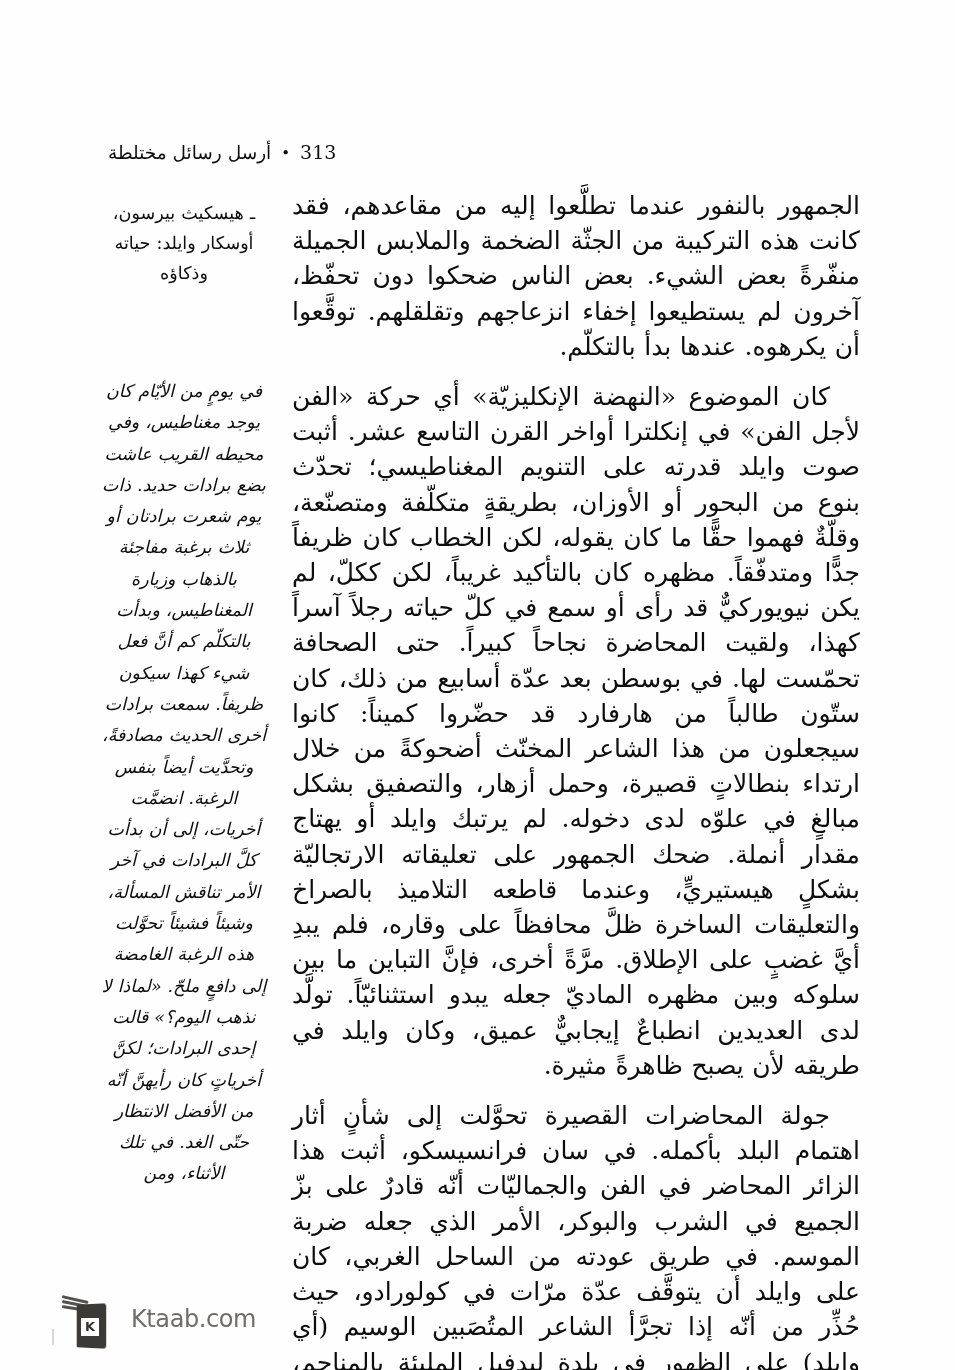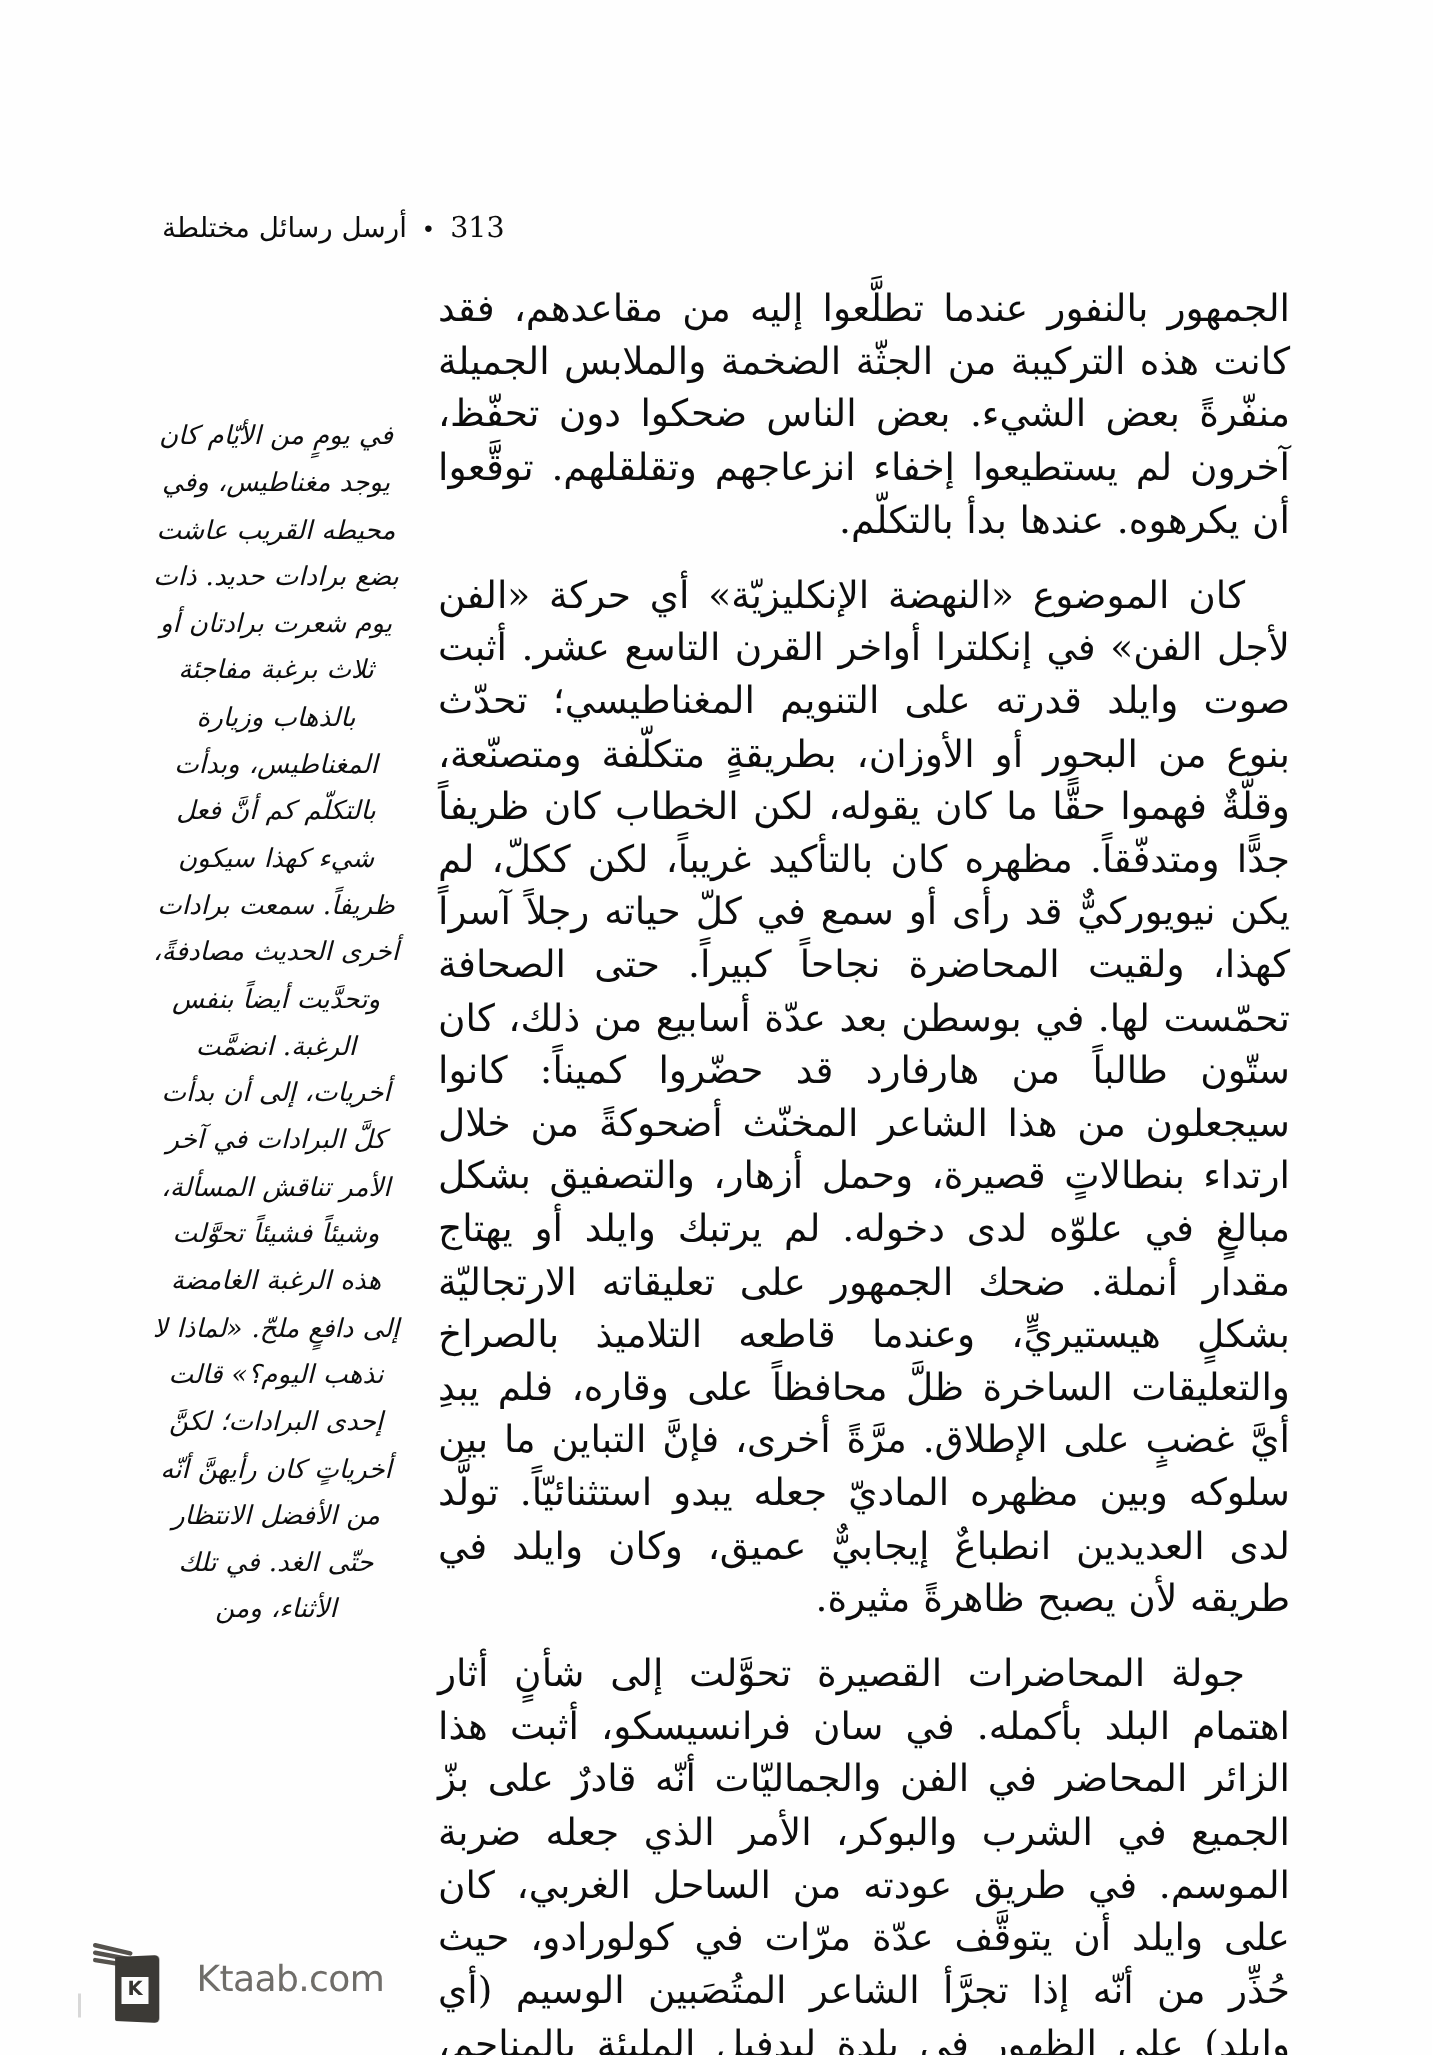--- a/index.html
+++ b/index.html
@@ -196,20 +196,21 @@
 
   <div class="content">
 
     <div class="main-col">
       <p>الجمهور بالنفور عندما تطلَّعوا إليه من مقاعدهم، فقد كانت هذه التركيبة من الجثّة الضخمة والملابس الجميلة منفّرةً بعض الشيء. بعض الناس ضحكوا دون تحفّظ، آخرون لم يستطيعوا إخفاء انزعاجهم وتقلقلهم. توقَّعوا أن يكرهوه. عندها بدأ بالتكلّم.</p>
       <p class="indent">كان الموضوع «النهضة الإنكليزيّة» أي حركة «الفن لأجل الفن» في إنكلترا أواخر القرن التاسع عشر. أثبت صوت وايلد قدرته على التنويم المغناطيسي؛ تحدّث بنوع من البحور أو الأوزان، بطريقةٍ متكلّفة ومتصنّعة، وقلّةٌ فهموا حقًّا ما كان يقوله، لكن الخطاب كان ظريفاً جدًّا ومتدفّقاً. مظهره كان بالتأكيد غريباً، لكن ككلّ، لم يكن نيويوركيٌّ قد رأى أو سمع في كلّ حياته رجلاً آسراً كهذا، ولقيت المحاضرة نجاحاً كبيراً. حتى الصحافة تحمّست لها. في بوسطن بعد عدّة أسابيع من ذلك، كان ستّون طالباً من هارفارد قد حضّروا كميناً: كانوا سيجعلون من هذا الشاعر المخنّث أضحوكةً من خلال ارتداء بنطالاتٍ قصيرة، وحمل أزهار، والتصفيق بشكل مبالغٍ في علوّه لدى دخوله. لم يرتبك وايلد أو يهتاج مقدار أنملة. ضحك الجمهور على تعليقاته الارتجاليّة بشكلٍ هيستيريٍّ، وعندما قاطعه التلاميذ بالصراخ والتعليقات الساخرة ظلَّ محافظاً على وقاره، فلم يبدِ أيَّ غضبٍ على الإطلاق. مرَّةً أخرى، فإنَّ التباين ما بين سلوكه وبين مظهره الماديّ جعله يبدو استثنائيّاً. تولَّد لدى العديدين انطباعٌ إيجابيٌّ عميق، وكان وايلد في طريقه لأن يصبح ظاهرةً مثيرة.</p>
       <p class="indent last">جولة المحاضرات القصيرة تحوَّلت إلى شأنٍ أثار اهتمام البلد بأكمله. في سان فرانسيسكو، أثبت هذا الزائر المحاضر في الفن والجماليّات أنّه قادرٌ على بزّ الجميع في الشرب والبوكر، الأمر الذي جعله ضربة الموسم. في طريق عودته من الساحل الغربي، كان على وايلد أن يتوقَّف عدّة مرّات في كولورادو، حيث حُذِّر من أنّه إذا تجرَّأ الشاعر المتُصَبين الوسيم (أي وايلد) على الظهور في بلدة ليدفيل المليئة بالمناجم، فإنّه سيُعلَّق من أعلى شجرة. لقد كانت دعوةً لم يكن من الممكن لوايلد أن يرفضها. تجاهل صرخات الاستهجان والنظرات الشريرة لدى وصوله إلى ليدفيل؛ زار المناجم، شرب ولعب الورق، ومن ثمَّ حاضر عن بوتشيلللي وسيليني في الحانات. وقع عمّال المناجم تحت سحره كسائر الناس، حتّى أنّهم سمّوا منجماً باسمه. سُمِعَ</p>
     </div>
 
     <div class="side-col">
+      <p class="side-attrib">ـ هيسكيث بيرسون، أوسكار وايلد: حياته وذكاؤه</p>
       <p class="side-story">في يومٍ من الأيّام كان يوجد مغناطيس، وفي محيطه القريب عاشت بضع برادات حديد. ذات يوم شعرت برادتان أو ثلاث برغبة مفاجئة بالذهاب وزيارة المغناطيس، وبدأت بالتكلّم كم أنَّ فعل شيء كهذا سيكون ظريفاً. سمعت برادات أخرى الحديث مصادفةً، وتحدَّيت أيضاً بنفس الرغبة. انضمَّت أخريات، إلى أن بدأت كلَّ البرادات في آخر الأمر تناقش المسألة، وشيئاً فشيئاً تحوَّلت هذه الرغبة الغامضة إلى دافعٍ ملحّ. «لماذا لا نذهب اليوم؟» قالت إحدى البرادات؛ لكنَّ أخرياتٍ كان رأيهنَّ أنّه من الأفضل الانتظار حتّى الغد. في تلك الأثناء، ومن</p>
     </div>
 
   </div>
 
   <div class="watermark">
     <span class="wm-book">
       <span class="pages">
         <span></span>
           <span></span>

